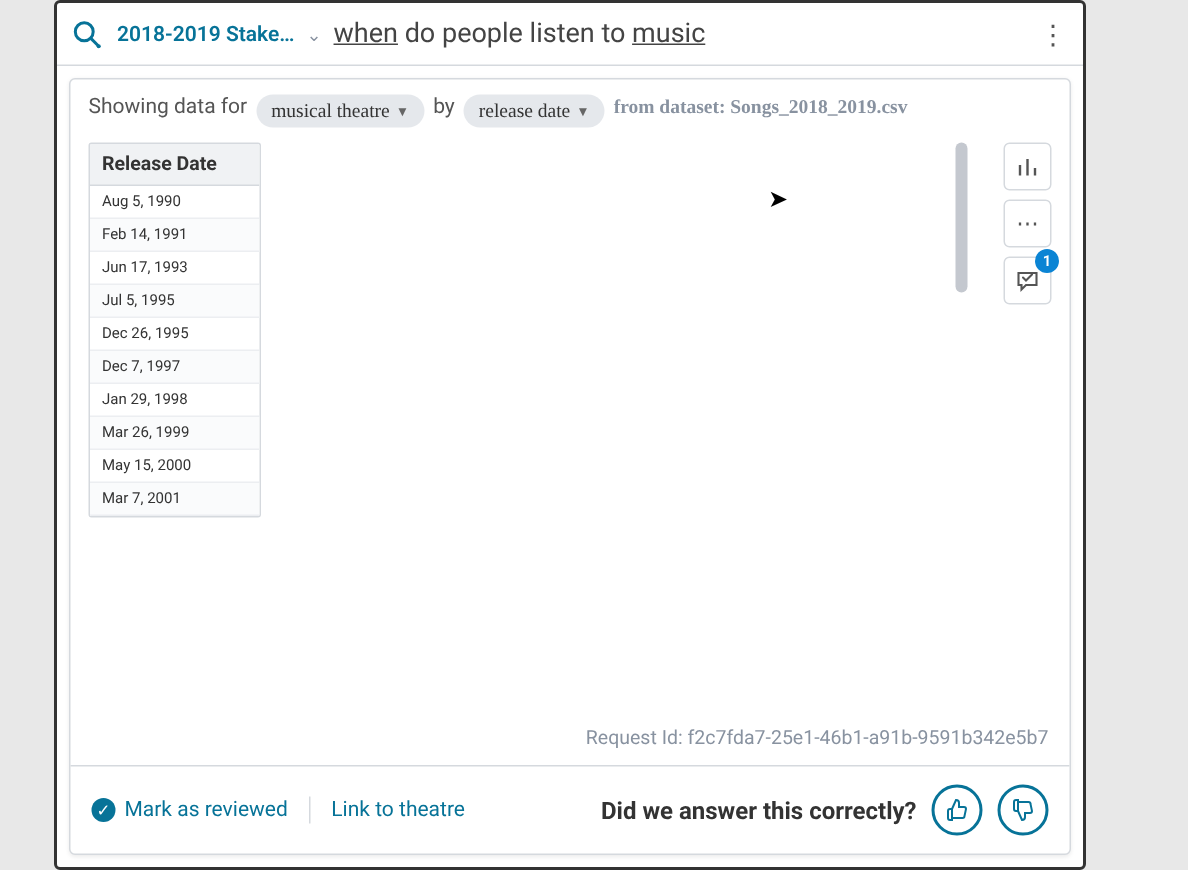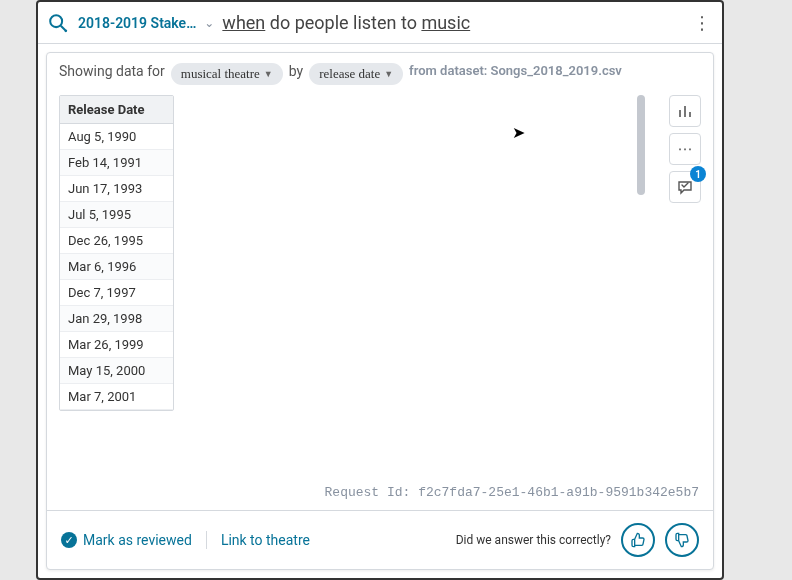--- a/index.html
+++ b/index.html
@@ -85,20 +85,21 @@
     align-items: center;
     gap: 4px;
     cursor: pointer;
     font-family: Liberation Serif, serif;
   }
   .pill .tri { font-size: 9px; color: #666; }
   .dataset-note {
     color: #8892a0;
     font-size: 13px;
     font-weight: 600;
+    font-family: Liberation Serif, serif;
   }
   .content-row {
     display: flex;
     flex: 1;
     min-height: 0;
     padding: 0 12px;
     gap: 8px;
     position: relative;
   }
   .table-wrap {
@@ -111,21 +112,21 @@
   }
   .thead {
     background: #f0f2f4;
     font-weight: 700;
     font-size: 13px;
     color: #333;
     padding: 6px 8px;
     border-bottom: 1px solid #d5d9de;
   }
   .tcell {
-    font-size: 13px;
+    font-size: 10px;
     color: #333;
     padding: 5px 8px;
     border-bottom: 1px solid #eceef1;
     white-space: nowrap;
   }
   .tcell:nth-child(even) { background: #fafbfc; }
   .center-area {
     flex: 1;
     position: relative;
   }
@@ -168,21 +169,20 @@
     background:#0b84d4; color:#fff;
     width:16px; height:16px; border-radius:50%;
     font-size:10px; display:flex; align-items:center; justify-content:center;
     font-weight:600;
   }
   .req-id {
     text-align: right;
     color: #8892a0;
     font-size: 13px;
     padding: 6px 14px 10px;
-    font-family: Liberation Mono, monospace;
   }
   .footer {
     border-top: 1px solid #d5d9de;
     display: flex;
     align-items: center;
     justify-content: space-between;
     padding: 12px 14px;
   }
   .footer-left {
     display: flex; align-items: center; gap: 14px;
@@ -199,21 +199,21 @@
   .divider {
     width:1px; height:18px; background:#d5d9de;
   }
   .link-visual {
     color:#077398; font-size:14px; cursor:pointer;
   }
   .footer-right {
     display:flex; align-items:center; gap:10px;
   }
   .q-prompt {
-    color:#333; font-size:12px; font-weight:400;
+    color:#333; font-size:16px; font-weight:700;
   }
   .thumb-btn {
     width:34px; height:34px; border:2px solid #077398;
     border-radius:50%; display:flex; align-items:center; justify-content:center;
     color:#077398; cursor:pointer; background:#fff;
   }
 </style>
 </head>
 <body>
 
@@ -252,21 +252,20 @@
 
     <div class="content-row">
       <div class="table-wrap">
         <div class="thead">Release Date</div>
         <div id="tbody">
             <div class="tcell">Aug 5, 1990</div>
             <div class="tcell">Feb 14, 1991</div>
             <div class="tcell">Jun 17, 1993</div>
             <div class="tcell">Jul 5, 1995</div>
             <div class="tcell">Dec 26, 1995</div>
-            <div class="tcell">Mar 6, 1996</div>
             <div class="tcell">Dec 7, 1997</div>
             <div class="tcell">Jan 29, 1998</div>
             <div class="tcell">Mar 26, 1999</div>
             <div class="tcell">May 15, 2000</div>
             <div class="tcell">Mar 7, 2001</div>
           </div>
       </div>
 
       <div class="center-area">
         <div class="cursor-ptr">➤</div>

